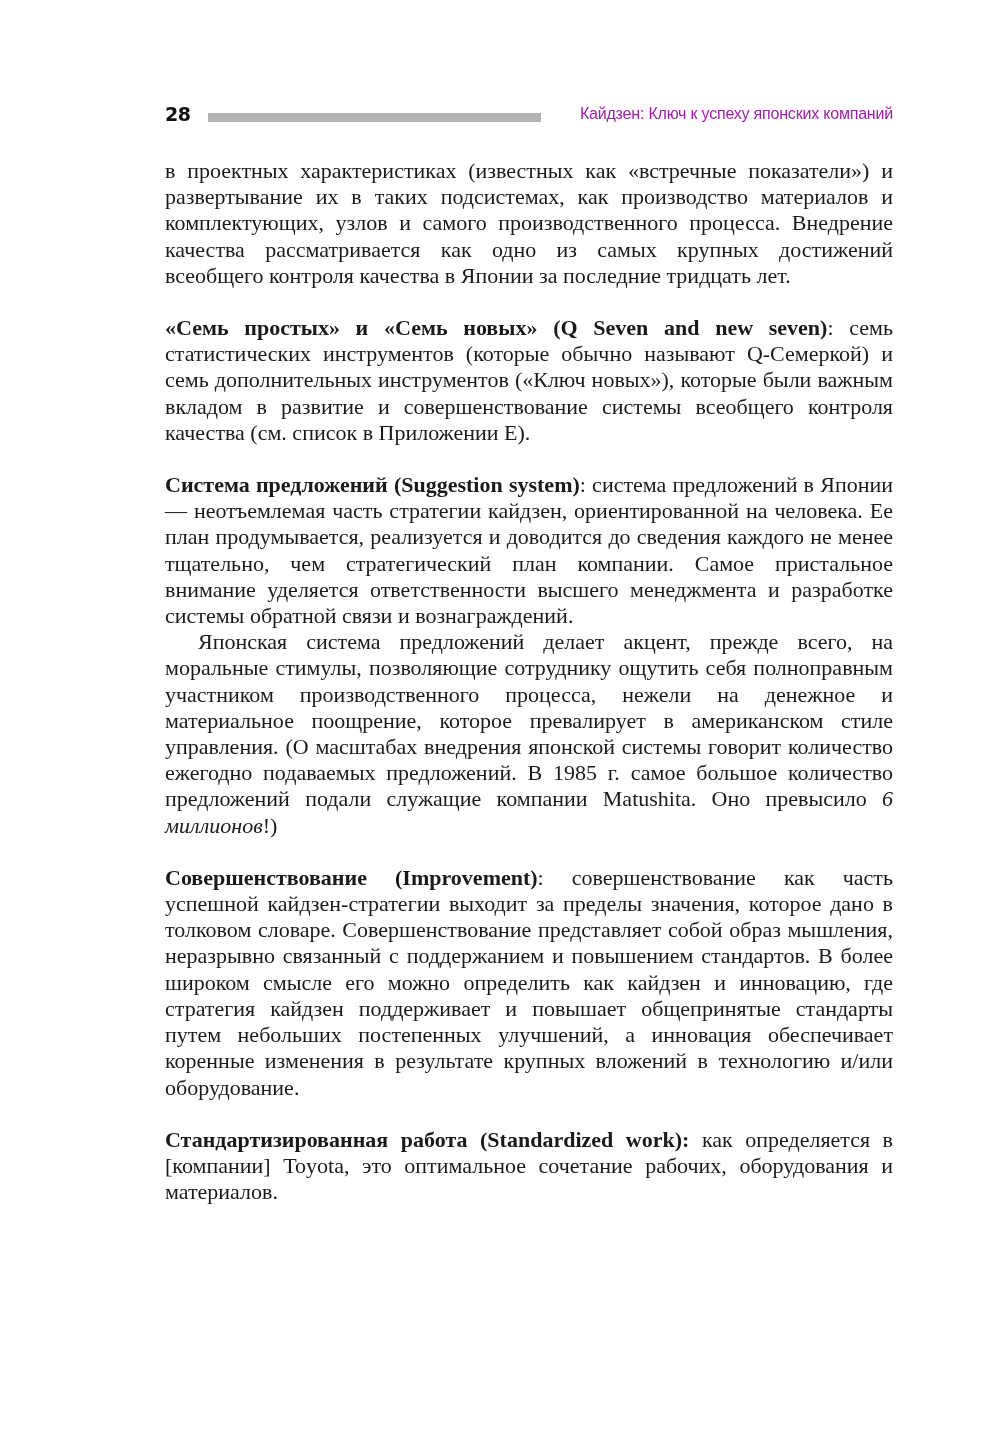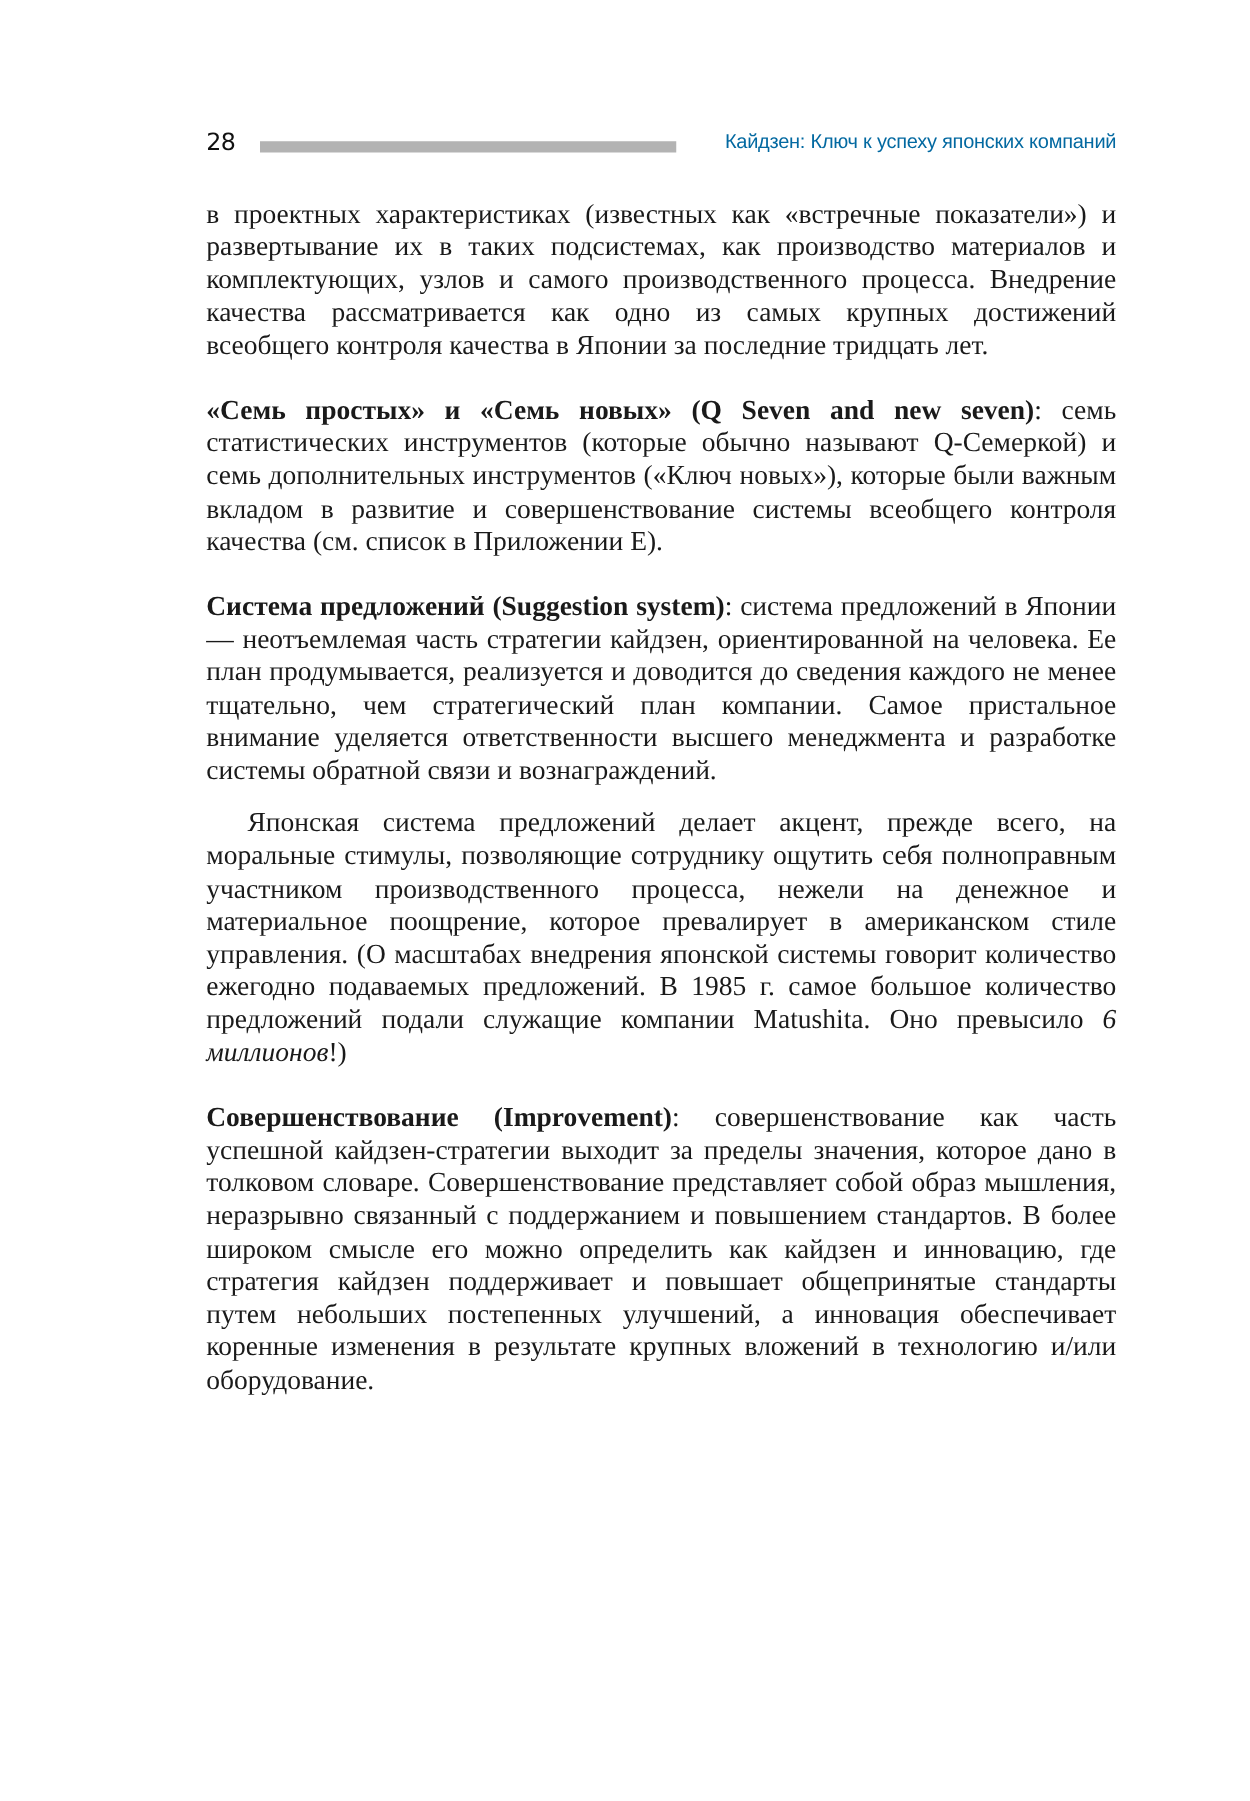--- a/index.html
+++ b/index.html
@@ -1,25 +1,25 @@
 <!DOCTYPE html>
 <html><head>
 <meta charset="utf-8">
 <style>
   html, body { margin: 0; padding: 0; background: #ffffff; }
   body { width: 1000px; height: 1441px; position: relative; overflow: hidden; color: #1a1a1a; }
   .header { position: absolute; left: 165px; top: 101px; width: 728px; height: 30px; }
-  .page-num { position: absolute; left: 0; top: 2px; font-family: "DejaVu Sans", sans-serif; font-weight: normal; font-size: 19px; color: #111; letter-spacing: -0.5px; }
+  .page-num { position: absolute; left: 0; top: 2px; font-family: "DejaVu Sans", sans-serif; font-weight: bold; font-size: 19px; color: #111; letter-spacing: -0.5px; }
   .header-bar { position: absolute; left: 43px; top: 12px; width: 333px; height: 9px; background: #b3b3b3; }
-  .running-title { position: absolute; right: 0; top: 4px; font-family: "Liberation Sans", sans-serif; font-size: 16px; color: #0369a1; letter-spacing: -0.2px; }
+  .running-title { position: absolute; right: 0; top: 4px; font-family: "Liberation Sans", sans-serif; font-size: 16px; color: #a21caf; letter-spacing: -0.2px; }
   .content { position: absolute; left: 165px; top: 158px; width: 728px; font-family: Liberation Serif, serif; font-size: 22px; line-height: 26.2px; text-align: justify; }
   .para { margin: 0; }
   .para.entry { margin-bottom: 26px; }
   .para.indent { text-indent: 33px; }
-  .para.nogap { margin-bottom: 16px; }
+  .para.nogap { margin-bottom: 0; }
   .term { font-weight: bold; }
   .em { font-style: italic; }
 </style>
 </head>
 <body>
 
 <div class="header">
   <span class="page-num">28</span>
   <div class="header-bar"></div>
   <span class="running-title">Кайдзен: Ключ к успеху японских компаний</span>
@@ -30,13 +30,14 @@
 
 
   <p class="para entry"><span class="term">«Семь простых» и «Семь новых» (Q Seven and new seven)</span><span>: семь статистических инструментов (которые обычно называют Q-Семеркой) и семь дополнительных инструментов («Ключ новых»), которые были важным вкладом в развитие и совершенствование системы всеобщего контроля качества (см. список в Приложении Е).</span></p>
 
   <p class="para nogap"><span class="term">Система предложений (Suggestion system)</span><span>: система предложений в Японии — неотъемлемая часть стратегии кайдзен, ориентированной на человека. Ее план продумывается, реализуется и доводится до сведения каждого не менее тщательно, чем стратегический план компании. Самое пристальное внимание уделяется ответственности высшего менеджмента и разработке системы обратной связи и вознаграждений.</span></p>
 
   <p class="para entry indent"><span>Японская система предложений делает акцент, прежде всего, на моральные стимулы, позволяющие сотруднику ощутить себя полноправным участником производственного процесса, нежели на денежное и материальное поощрение, которое превалирует в американском стиле управления. (О масштабах внедрения японской системы говорит количество ежегодно подаваемых предложений. В 1985 г. самое большое количество предложений подали служащие компании Matushita. Оно превысило </span><span class="em">6 миллионов</span><span>!)</span></p>
 
   <p class="para entry"><span class="term">Совершенствование (Improvement)</span><span>: совершенствование как часть успешной кайдзен-стратегии выходит за пределы значения, которое дано в толковом словаре. Совершенствование представляет собой образ мышления, неразрывно связанный с поддержанием и повышением стандартов. В более широком смысле его можно определить как кайдзен и инновацию, где стратегия кайдзен поддерживает и повышает общепринятые стандарты путем небольших постепенных улучшений, а инновация обеспечивает коренные изменения в результате крупных вложений в технологию и/или оборудование.</span></p>
 
+  <p class="para entry"><span class="term">Стандартизированная работа (Standardized work):</span><span> как определяется в [компании] Toyota, это оптимальное сочетание рабочих, оборудования и материалов.</span></p>
 </div>
 
 </body></html>

